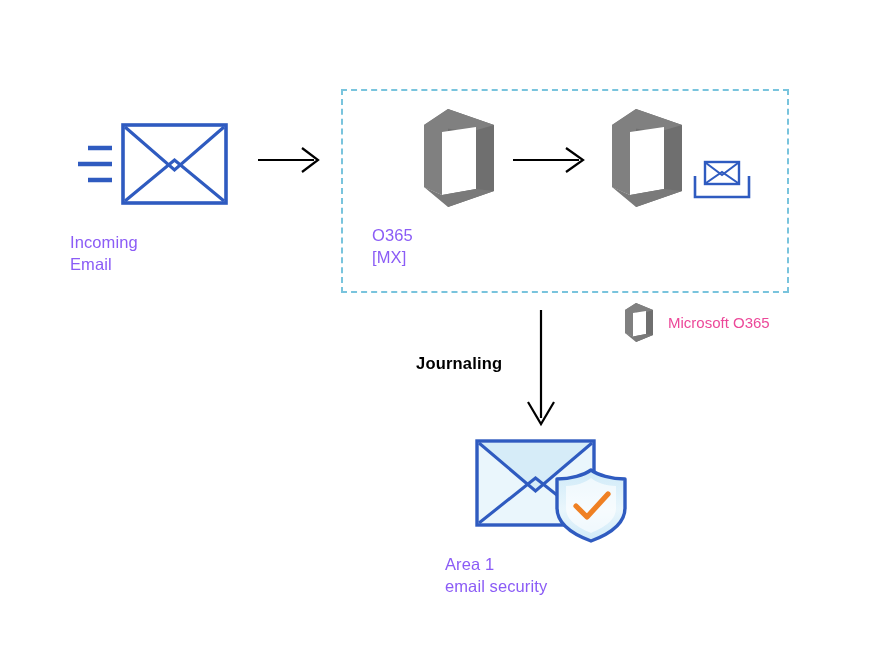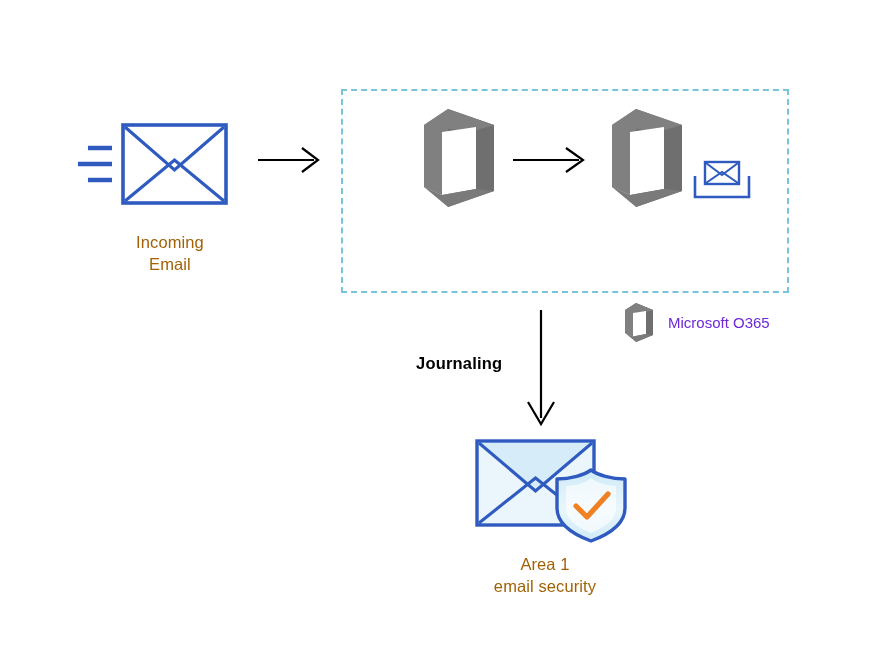--- a/index.html
+++ b/index.html
@@ -18,22 +18,21 @@
     height: 653px;
     background: #ffffff;
     overflow: hidden;
   }
 
   
   .node {
     position: absolute;
   }
   .caption {
-    text-align: center;
-    color: #a16207;
+    color: #8b5cf6;
     font-size: 16.5px;
     line-height: 1.32;
     font-family: "Liberation Sans", sans-serif;
     white-space: pre;
     letter-spacing: 0.1px;
   }
 
   
   #incoming-email-node {
     left: 70px;
@@ -125,21 +124,21 @@
     display: flex;
     align-items: center;
     gap: 11px;
   }
   #legend-logo-holder {
     width: 38px;
     height: 42px;
     position: relative;
   }
   #legend-label {
-    color: #6d28d9;
+    color: #ec4899;
     font-size: 15px;
     font-family: "Liberation Sans", sans-serif;
     white-space: nowrap;
   }
 
   
   #area1-node {
     left: 445px;
     top: 432px;
     width: 200px;
@@ -196,20 +195,22 @@
         <path d="M 76 4 L 52 20 L 52 82 L 76 92 Z" fill="#808080"></path>
         <path d="M 52 20 L 76 4 L 122 20 L 98 27 Z" fill="#808080"></path>
 
         <path d="M 70 27 L 104 22 L 104 84 L 70 90 Z" fill="#ffffff"></path>
 
         <path d="M 52 20 L 70 27 L 70 90 L 52 82 Z" fill="#808080"></path>
 
         <path d="M 52 82 L 70 90 L 104 84 L 122 86 L 76 102 Z" fill="#7a7a7a"></path>
       </svg>
     </div>
+    <div class="caption node-caption-pair"><span>O365</span>
+<span>[MX]</span></div>
   </div>
 
   <div class="node" id="arrow-mx-to-inboxes">
     <svg width="76" height="40" viewBox="0 0 76 40">
       <line x1="0" y1="20" x2="66" y2="20" stroke="#000000" stroke-width="2.2"></line>
       <path d="M 53 8 L 70 20 L 53 32" fill="none" stroke="#000000" stroke-width="2.2"></path>
     </svg>
   </div>
 
   <div class="node" id="o365-inboxes-node">

